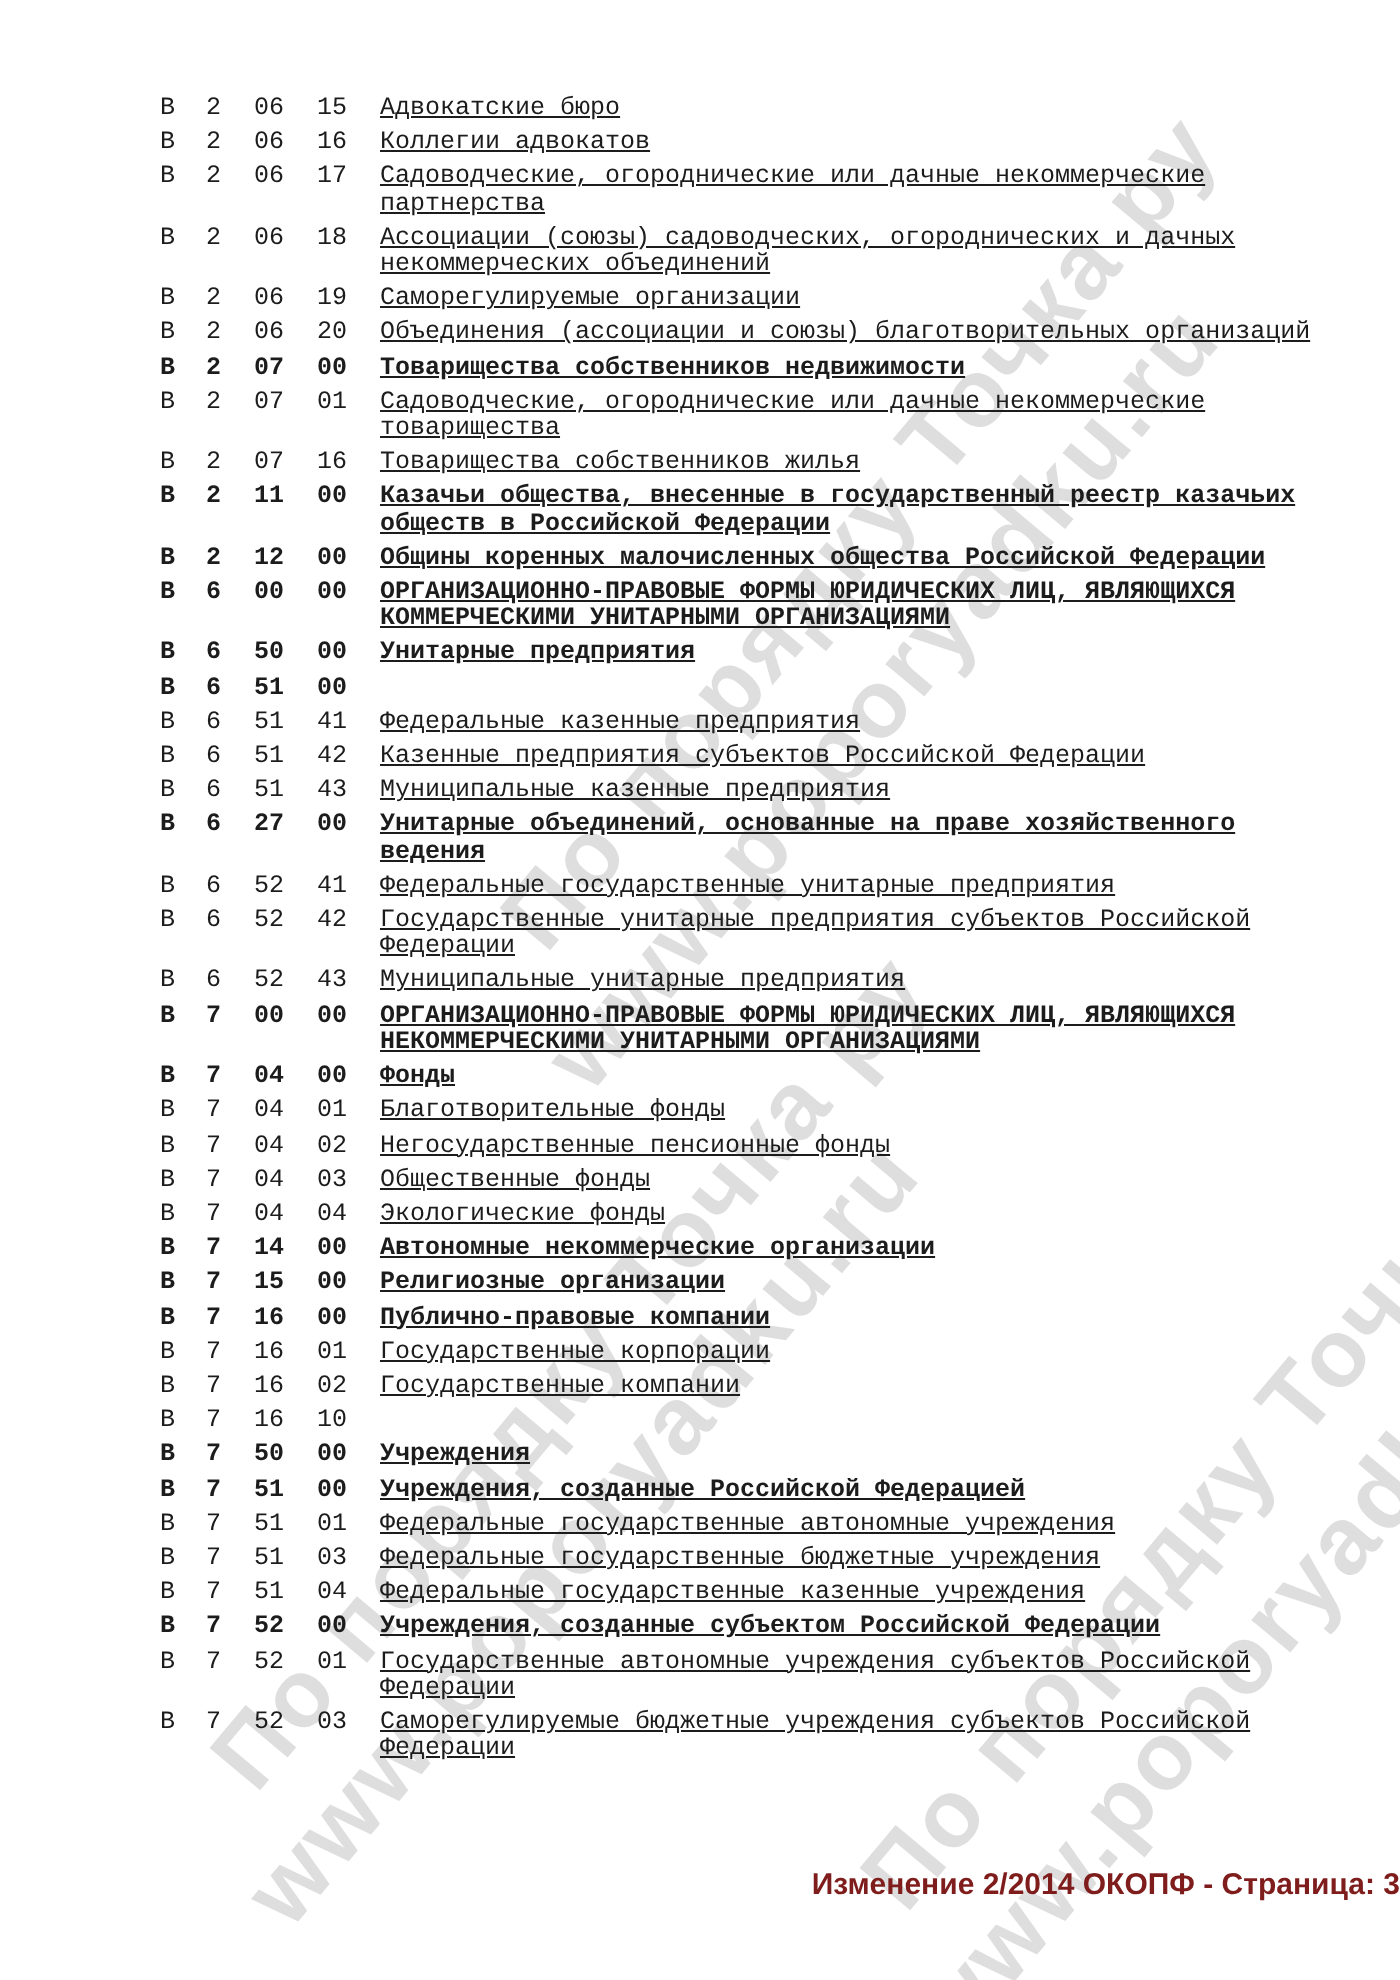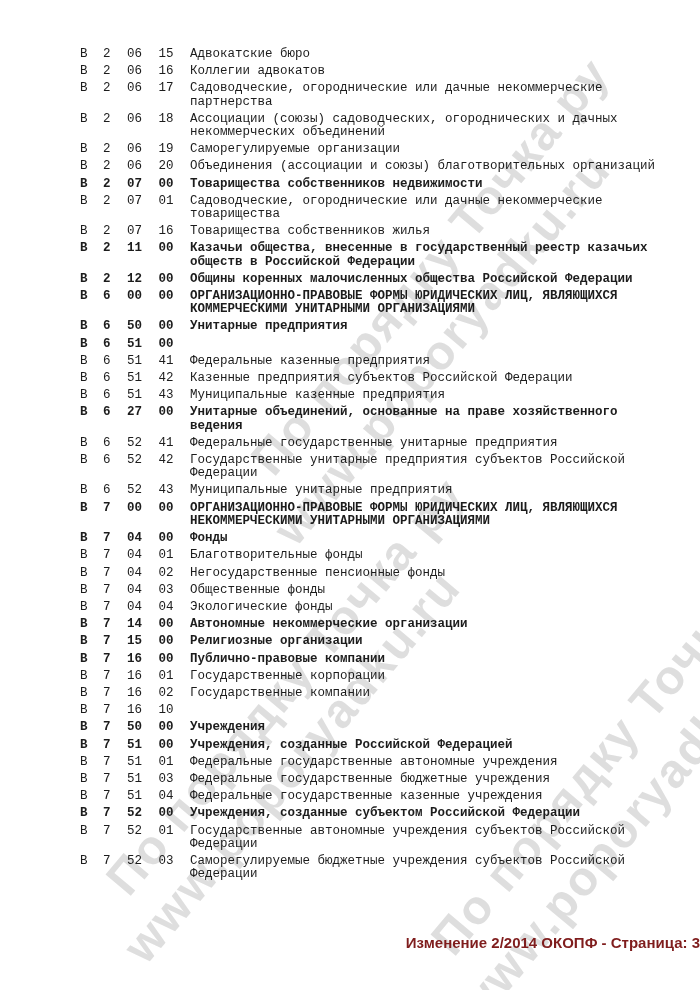--- a/index.html
+++ b/index.html
@@ -37,21 +37,21 @@
     display:flex;
     align-items:flex-start;
     padding-left:80px;
     margin-bottom:4px;
     font-size:12.5px;
     line-height:13.2px;
     color:#1c1c1c;
   }
   .c-marker { flex:none; width:23px; }
   .c-code   { flex:none; width:87px; word-spacing:9px; white-space:nowrap; }
-  .c-text   { flex:none; width:472px; }
+  .c-text   { flex:none; width:472px;text-decoration:underline; }
   .row.bold { font-weight:bold; }
   
   .footer {
     position:absolute; left:0; top:934px; width:700px; z-index:2;
     text-align:right;
     font-family:"Liberation Sans", sans-serif;
     font-weight:bold;
     font-size:15px;
     color:#7f1d1d;
   }

